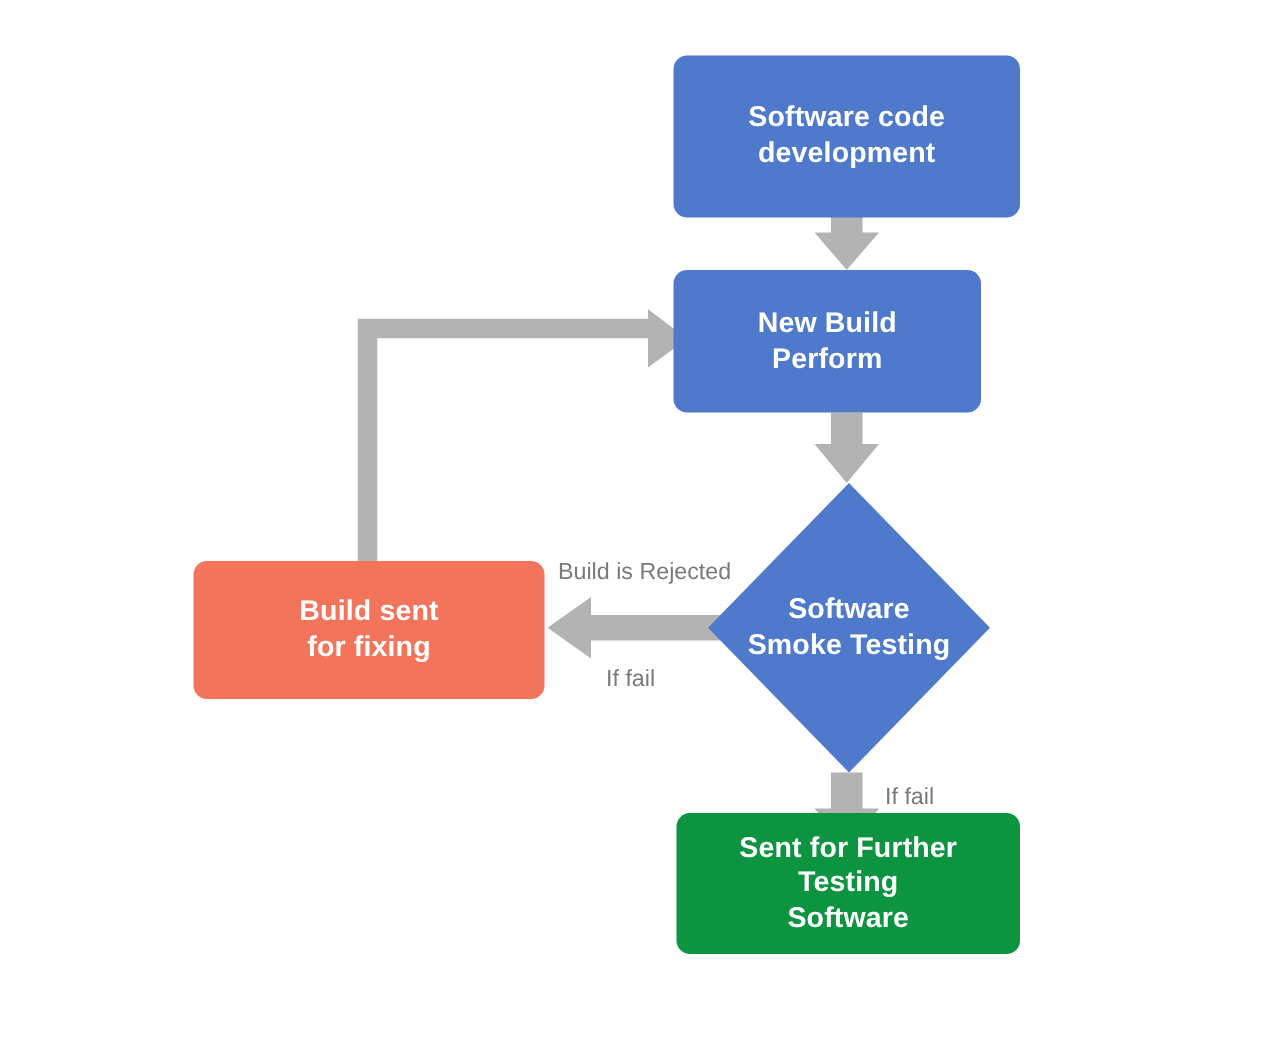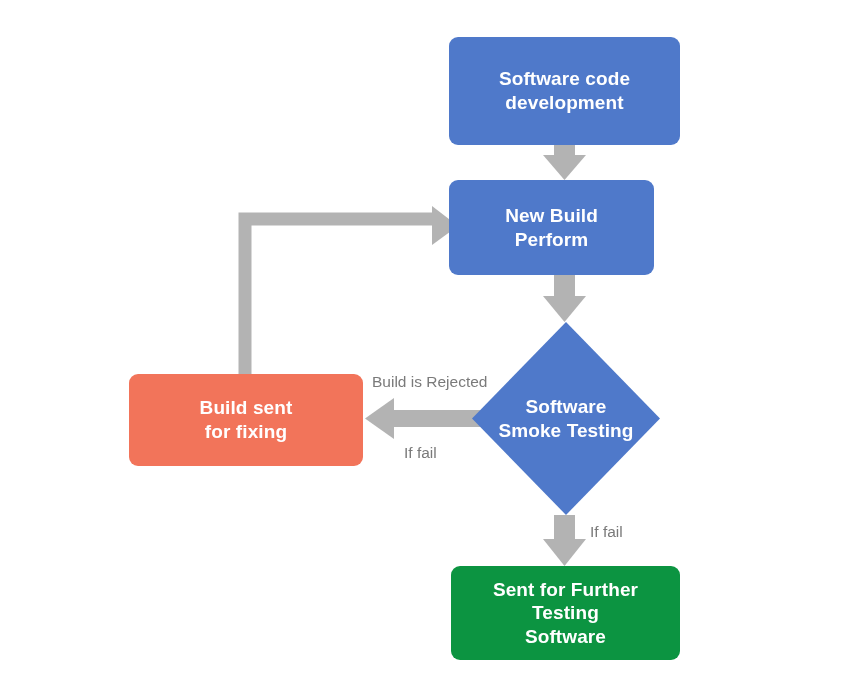--- a/index.html
+++ b/index.html
@@ -86,21 +86,21 @@
     z-index: 1;
   }
   #node-fix {
     left: 129px;
     top: 374px;
     width: 234px;
     height: 92px;
   }
   #node-further {
     left: 451px;
-    top: 566px;
+    top: 542px;
     width: 229px;
     height: 94px;
   }
   
   .edge-label {
     position: absolute;
     color: #7a7a7a;
     font-size: 15.5px;
     font-weight: normal;
     white-space: nowrap;

